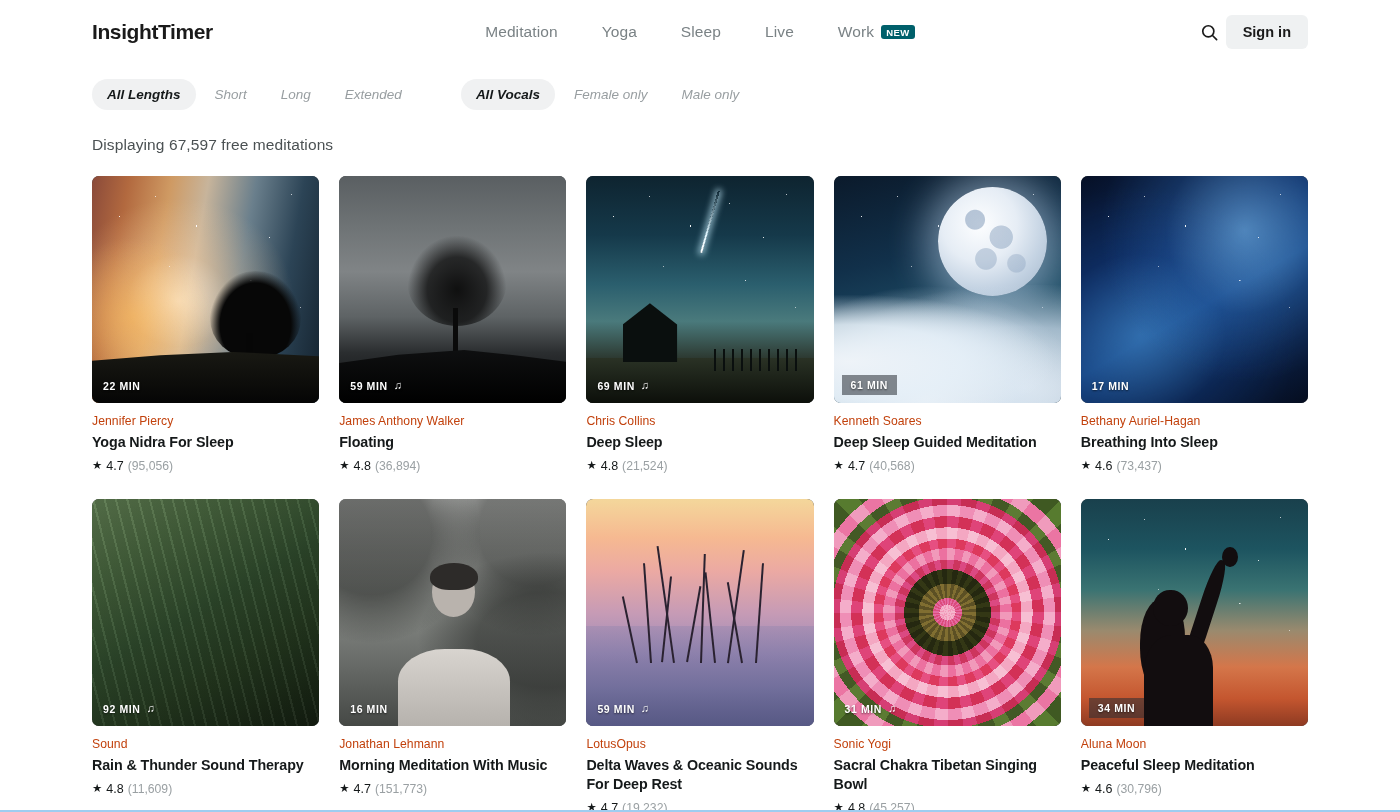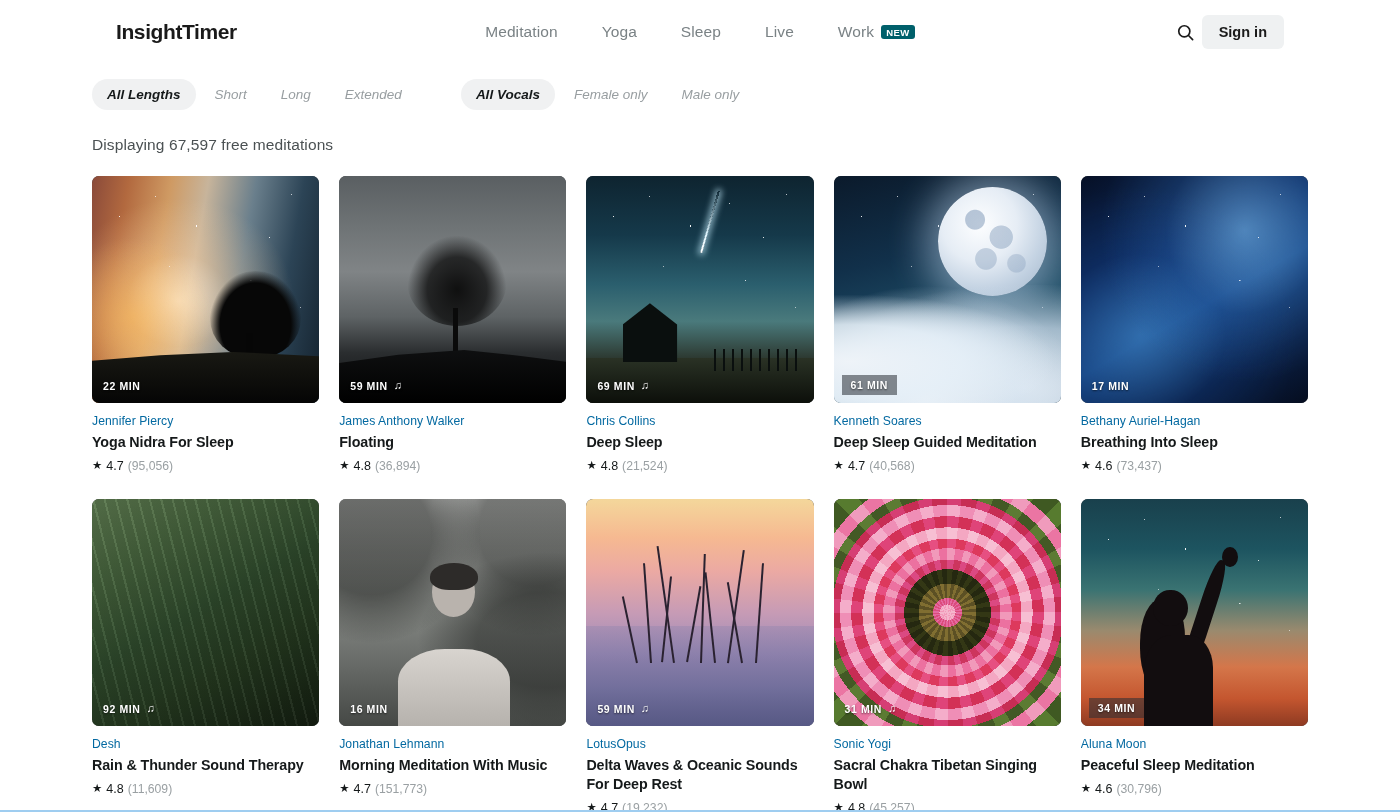--- a/index.html
+++ b/index.html
@@ -11,21 +11,21 @@
     background: #ffffff;
     font-family: "Liberation Sans", "DejaVu Sans", sans-serif;
     -webkit-font-smoothing: antialiased;
   }
 
   
   .header {
     height: 64px;
     display: flex;
     align-items: center;
-    padding: 0 116px;
+    padding: 0 92px;
     position: relative;
   }
   .logo {
     font-size: 21px;
     font-weight: 700;
     letter-spacing: -0.4px;
     color: #1a1a1a;
     white-space: nowrap;
   }
   .nav {
@@ -177,21 +177,21 @@
     padding: 4px 9px;
     border-radius: 0;
     left: 8px;
     bottom: 8px;
   }
   .note { font-size: 11px; line-height: 1; }
 
   .card-author {
     margin-top: 11px;
     font-size: 12.2px;
-    color: #0369a1;
+    color: #c2410c;
     letter-spacing: .05px;
     white-space: nowrap;
     overflow: hidden;
     text-overflow: ellipsis;
   }
   .card-title {
     margin-top: 5px;
     font-size: 14.3px;
     font-weight: 700;
     color: #15191a;
@@ -499,21 +499,21 @@
     <div class="card">
       <div class="card-thumb">
         <div class="thumb-art art-grass">
           <div class="blades"></div>
         </div>
         <div class="duration">
           <span>92 MIN</span>
           <span class="note">♫</span>
         </div>
       </div>
-      <div class="card-author">Desh</div>
+      <div class="card-author">Sound</div>
       <div class="card-title">Rain &amp; Thunder Sound Therapy</div>
       <div class="card-rating">
         <span class="star">★</span>
         <span>4.8</span>
         <span class="rating-count">(11,609)</span>
       </div>
     </div>
     <div class="card">
       <div class="card-thumb">
         <div class="thumb-art art-portrait">

